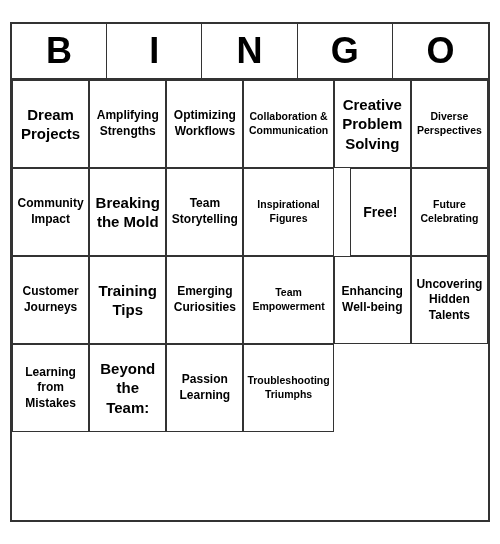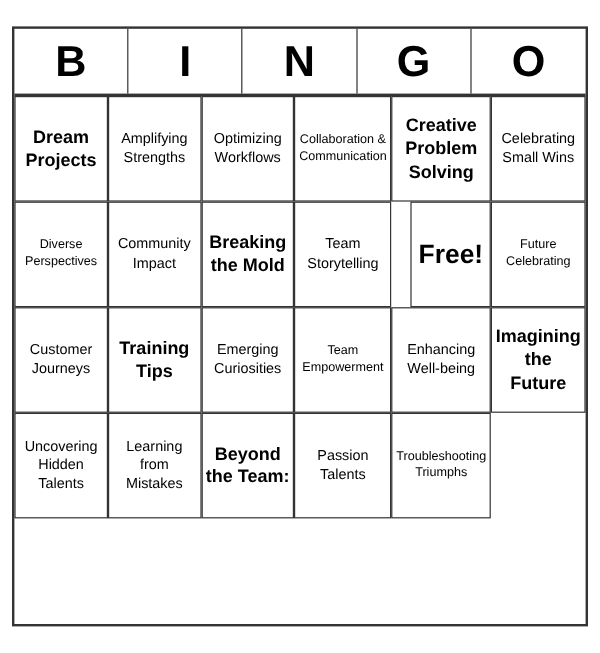--- a/index.html
+++ b/index.html
@@ -40,27 +40,28 @@
     .bingo-cell {
       border: 1px solid #333;
       display: flex;
       align-items: center;
       justify-content: center;
       text-align: center;
       padding: 4px 3px;
       min-height: 88px;
       font-size: 12px;
       line-height: 1.3;
+      font-weight: bold;
     }
     .bingo-cell.large-text {
       font-size: 15px;
       font-weight: bold;
     }
     .bingo-cell.free {
-      font-size: 22px;
+      font-size: 14px;
       font-weight: bold;
       margin-left: 16px;
     }
     .bingo-cell.small-text {
       font-size: 10.5px;
     }
   </style>
 </head>
 <body>
 
@@ -71,32 +72,31 @@
       <div class="bingo-letter">N</div>
       <div class="bingo-letter">G</div>
       <div class="bingo-letter">O</div>
     </div>
   <div class="bingo-grid">
   <div class="bingo-cell large-text">Dream Projects</div>
       <div class="bingo-cell normal">Amplifying Strengths</div>
       <div class="bingo-cell normal">Optimizing Workflows</div>
       <div class="bingo-cell small-text">Collaboration &amp; Communication</div>
       <div class="bingo-cell large-text">Creative Problem Solving</div>
-      <div class="bingo-cell normal">Celebrating Small Wins</div>
       <div class="bingo-cell small-text">Diverse Perspectives</div>
       <div class="bingo-cell normal">Community Impact</div>
       <div class="bingo-cell large-text">Breaking the Mold</div>
       <div class="bingo-cell normal">Team Storytelling</div>
+      <div class="bingo-cell small-text">Inspirational Figures</div>
       <div class="bingo-cell free">Free!</div>
       <div class="bingo-cell small-text">Future Celebrating</div>
       <div class="bingo-cell normal">Customer Journeys</div>
       <div class="bingo-cell large-text">Training Tips</div>
       <div class="bingo-cell normal">Emerging Curiosities</div>
       <div class="bingo-cell small-text">Team Empowerment</div>
       <div class="bingo-cell normal">Enhancing Well-being</div>
-      <div class="bingo-cell large-text">Imagining the Future</div>
       <div class="bingo-cell normal">Uncovering Hidden Talents</div>
       <div class="bingo-cell normal">Learning from Mistakes</div>
       <div class="bingo-cell large-text">Beyond the Team:</div>
-      <div class="bingo-cell normal">Passion Talents</div>
+      <div class="bingo-cell normal">Passion Learning</div>
       <div class="bingo-cell small-text">Troubleshooting Triumphs</div>
     </div>
 </div>
 
 </body></html>

